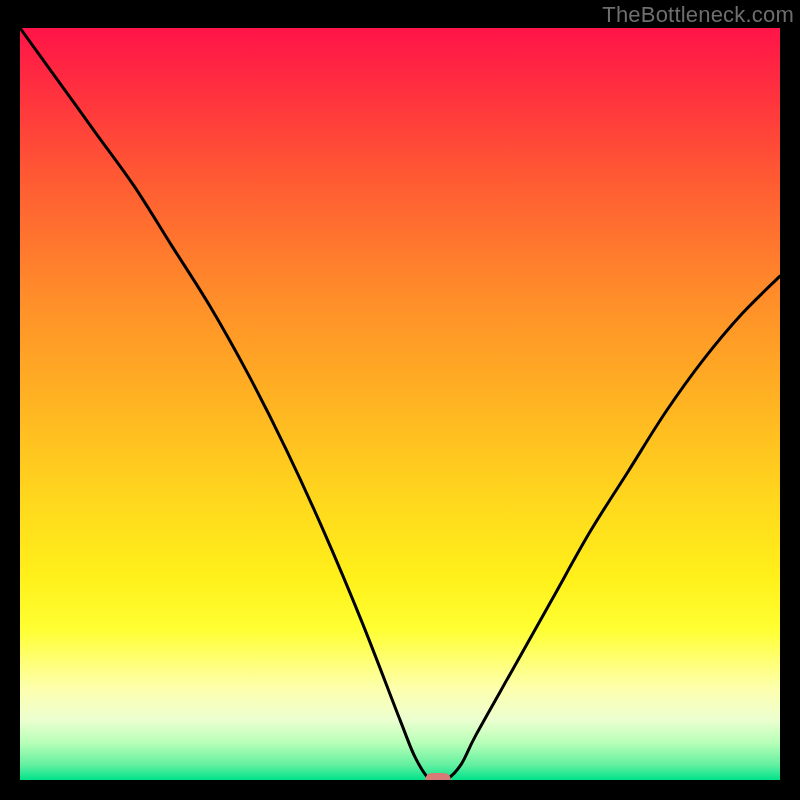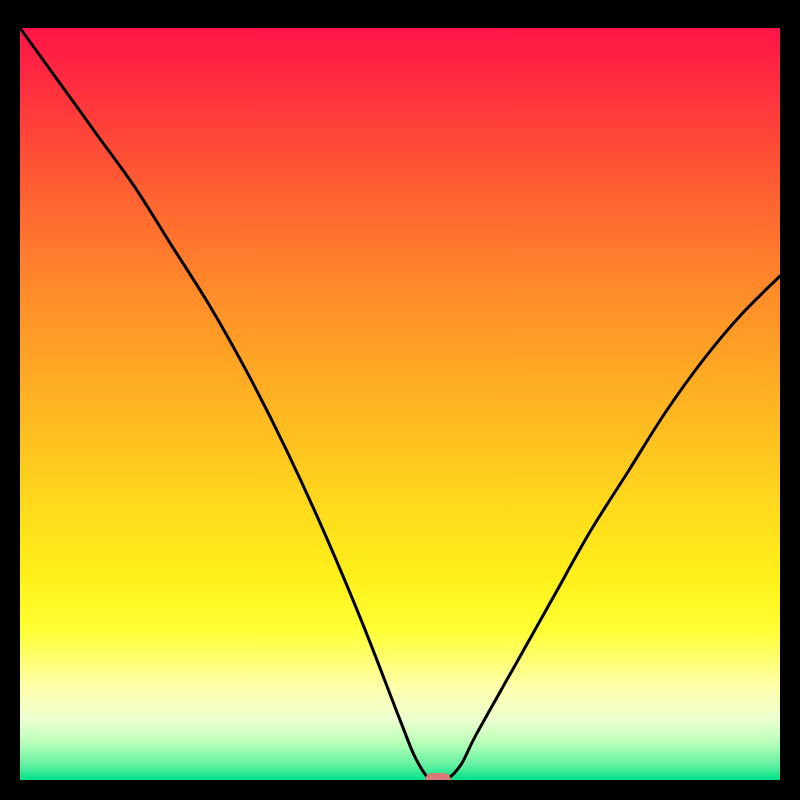--- a/index.html
+++ b/index.html
@@ -69,20 +69,21 @@
     border-radius: 7px;
     transform: translate(-50%, -50%);
     z-index: 5;
   }
 </style>
 </head>
 <body>
 
 <div class="frame">
 
+  <div class="watermark">TheBottleneck.com</div>
 
   <div class="plot">
     <div class="gradient"></div>
 
     <svg class="curve" viewBox="0 0 760 752" preserveAspectRatio="none">
       <path d="M 0 0 C 6.333333333333333 8.773333333333332 25.333333333333336 35.09333333333332 38 52.639999999999986 C 50.666666666666664 70.18666666666665 63.333333333333336 87.7333333333333 76 105.27999999999997 C 88.66666666666667 122.82666666666664 101.33333333333333 139.11999999999995 114 157.91999999999996 C 126.66666666666667 176.71999999999997 139.33333333333334 198.0266666666667 152 218.08000000000004 C 164.66666666666666 238.13333333333338 177.33333333333334 256.93333333333334 190 278.24 C 202.66666666666666 299.5466666666667 215.33333333333334 322.1066666666666 228 345.91999999999996 C 240.66666666666666 369.7333333333333 253.33333333333334 394.8 266 421.12 C 278.6666666666667 447.44 291.3333333333333 475.0133333333333 304 503.84 C 316.6666666666667 532.6666666666666 329.3333333333333 562.7466666666667 342 594.08 C 354.6666666666667 625.4133333333334 371.1333333333333 669.28 380 691.84 C 388.8666666666667 714.4000000000001 390.1333333333333 719.4133333333334 395.2 729.44 C 400.26666666666665 739.4666666666667 405.33333333333337 748.24 410.40000000000003 752 C 415.4666666666667 755.76 420.53333333333336 754.5066666666667 425.6 752 C 430.6666666666667 749.4933333333333 435.7333333333333 744.48 440.79999999999995 736.96 C 445.8666666666666 729.44 447.1333333333333 723.1733333333333 456 706.88 C 464.8666666666667 690.5866666666667 481.3333333333333 661.76 494 639.2 C 506.6666666666667 616.6400000000001 519.3333333333334 594.08 532 571.52 C 544.6666666666666 548.9599999999999 557.3333333333334 525.1466666666666 570 503.84 C 582.6666666666666 482.5333333333333 595.3333333333334 463.73333333333335 608 443.68 C 620.6666666666666 423.62666666666667 633.3333333333334 402.32 646 383.52 C 658.6666666666666 364.71999999999997 671.3333333333334 347.1733333333333 684 330.87999999999994 C 696.6666666666666 314.5866666666666 709.3333333333334 299.5466666666666 722 285.76 C 734.6666666666666 271.97333333333336 753.6666666666666 254.42666666666665 760 248.15999999999997" fill="none" stroke="#000" stroke-width="3" stroke-linecap="round"></path>
     </svg>
 
     <div class="marker" style="left: 418px; top: 752px; background: rgb(216, 122, 117);"></div>
   </div>

